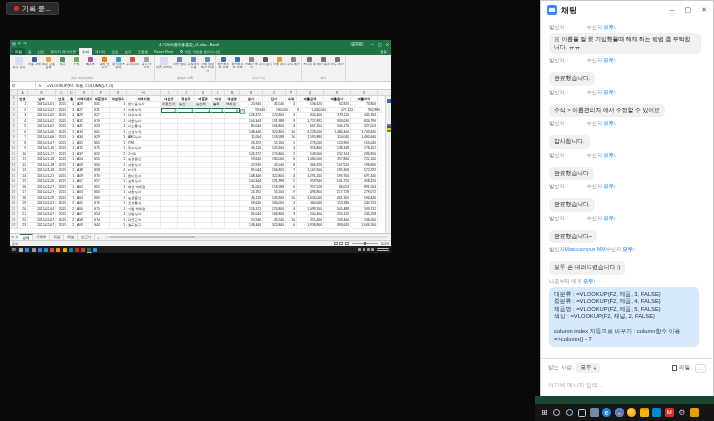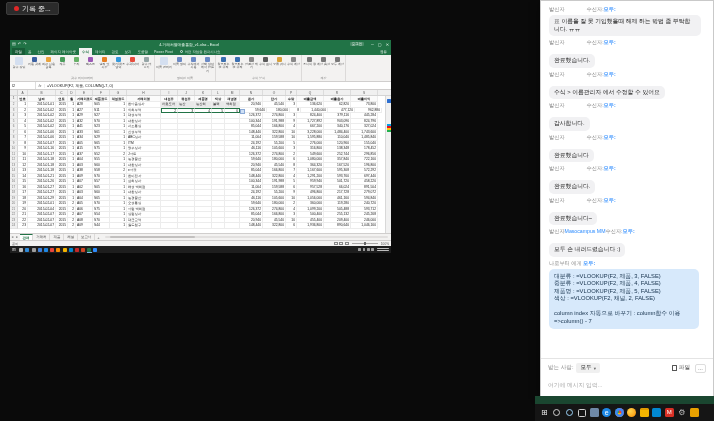--- a/index.html
+++ b/index.html
@@ -909,20 +909,27 @@
       <span class="trayic"></span>
       <div id="mini-clock">
           <div></div>
           <div></div>
         </div>
     </div>
   </div>
 </div>
 
 <div id="chat">
+  <div id="chat-titlebar">
+    <span id="chat-appicon"></span>
+    <span id="chat-title">채팅</span>
+    <span class="cwb">─</span>
+    <span class="cwb">▢</span>
+    <span class="cwb">✕</span>
+  </div>
   <div id="msgs"><div class="sline"><span>발신자</span><span class="nm gapname">&nbsp;</span><span>수신자:</span><span class="all">모두:</span></div><div><span class="bubble">표 이름을 잘 못 기입했을때 해제 하는 방법 좀 부탁합니다. ㅠㅠ</span></div><div class="sline"><span>발신자</span><span class="nm gapname">&nbsp;</span><span>수신자:</span><span class="all">모두:</span></div><div><span class="bubble">완료했습니다.</span></div><div class="sline"><span>발신자</span><span class="nm gapname">&nbsp;</span><span>수신자:</span><span class="all">모두:</span></div><div><span class="bubble">수식 &gt; 이름관리자 에서 수정할 수 있어요</span></div><div class="sline"><span>발신자</span><span class="nm gapname">&nbsp;</span><span>수신자:</span><span class="all">모두:</span></div><div><span class="bubble">감사합니다.</span></div><div class="sline"><span>발신자</span><span class="nm gapname">&nbsp;</span><span>수신자:</span><span class="all">모두:</span></div><div><span class="bubble">완료했습니다</span></div><div class="sline"><span>발신자</span><span class="nm gapname">&nbsp;</span><span>수신자:</span><span class="all">모두:</span></div><div><span class="bubble">완료했습니다.</span></div><div class="sline"><span>발신자</span><span class="nm gapname">&nbsp;</span><span>수신자:</span><span class="all">모두:</span></div><div><span class="bubble">완료했습니다~</span></div><div class="sline"><span>발신자</span><span class="nm gapname">Masocampus MM</span><span>수신자:</span><span class="all">모두:</span></div><div><span class="bubble">모두 손 내려드렸습니다 :)</span></div><div class="sline"><span>나로부터 에게 </span><span class="all">모두:</span></div><div class="bubble blue"><div>대분류 : =VLOOKUP(F2, 제품, 3, FALSE)</div><div>중분류 : =VLOOKUP(F2, 제품, 4, FALSE)</div><div>제품명 : =VLOOKUP(F2, 제품, 5, FALSE)</div><div>색상  : =VLOOKUP(F2, 채널, 2, FALSE)</div><div>&nbsp;</div><div>column index 자동으로 바꾸기 : column함수 이용</div><div>=&gt;column() - 7</div></div></div>
   <div id="chat-footer">
     <div id="foot-row">
       <span id="to-label">받는 사람:</span>
       <span id="to-chip">
         <span>모두</span>
         <span class="car">▾</span>
       </span>
       <span id="file-btn">
         <span id="file-ic"></span>

